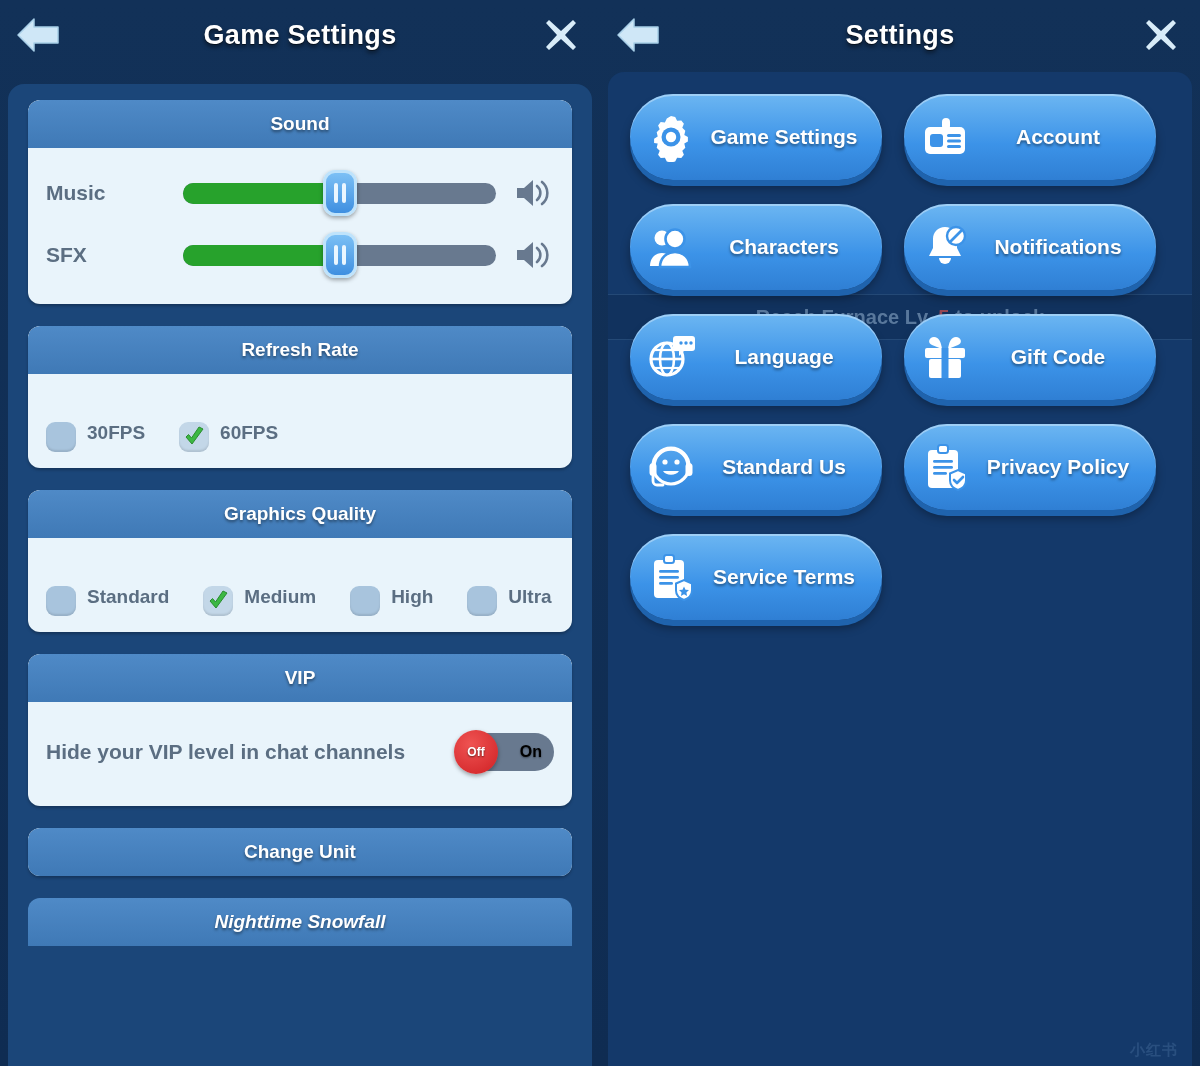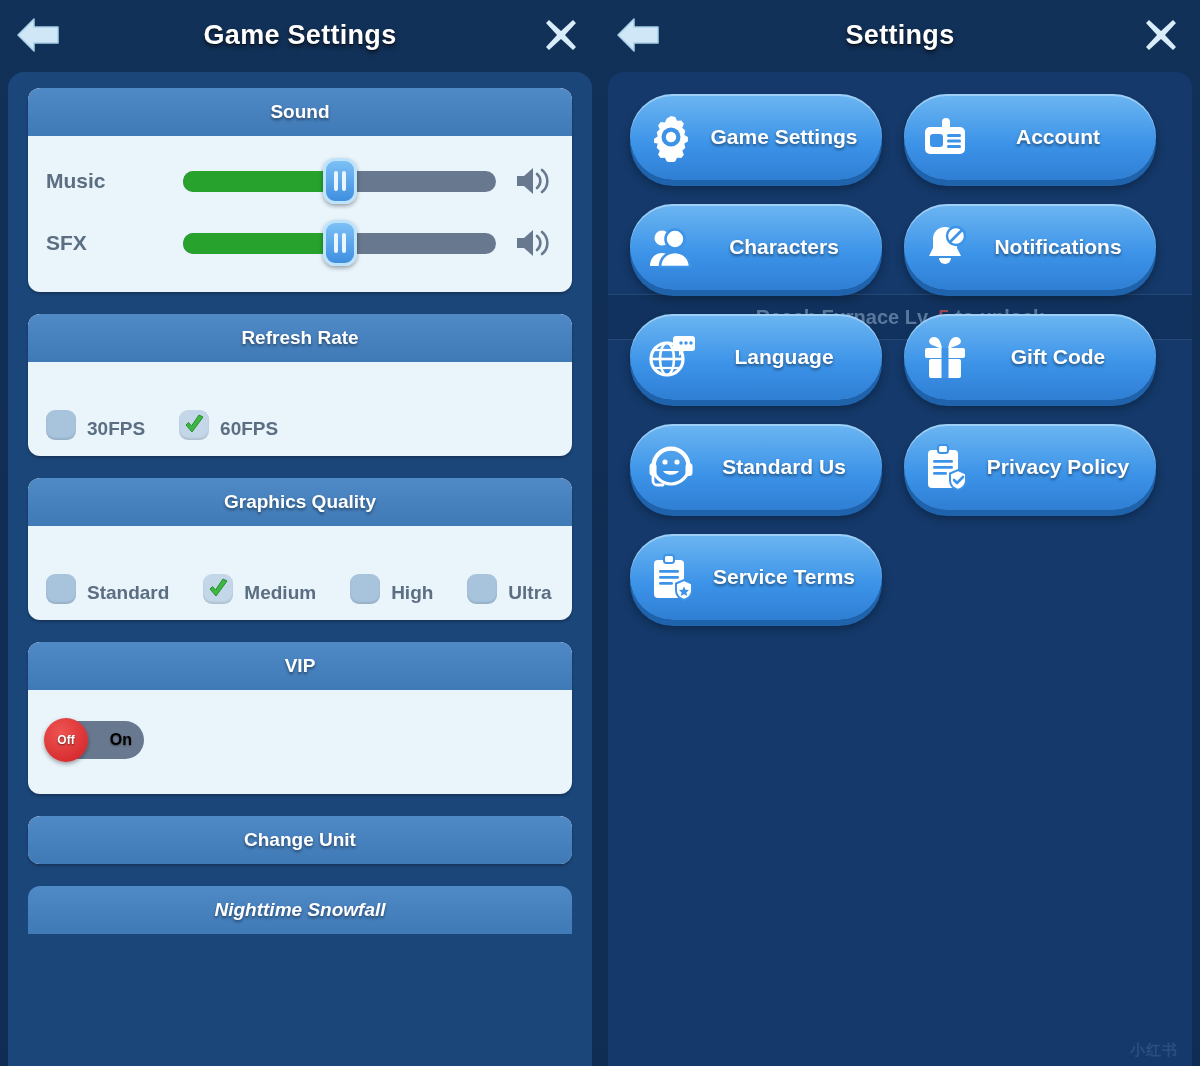--- a/index.html
+++ b/index.html
@@ -59,21 +59,21 @@
     top: 50%;
     transform: translateY(-50%);
     width: 38px;
     height: 38px;
     cursor: pointer;
   }
 
   
   .left-body {
     position: absolute;
-    top: 72px;
+    top: 84px;
     left: 8px;
     width: 584px;
     bottom: 0;
     background: #1b4679;
     border-radius: 16px 16px 0 0;
     overflow: hidden;
     padding: 16px 20px 0 20px;
   }
 
   .card {
@@ -167,21 +167,21 @@
   }
 
   
   .opt-row {
     display: flex;
     align-items: center;
     height: 62px;
   }
   .opt {
     display: flex;
-    align-items: flex-end;
+    align-items: flex-start;
     cursor: pointer;
     margin-right: 34px;
     margin-top: 36px;
   }
   .opt-box {
     width: 30px;
     height: 30px;
     border-radius: 9px;
     background: #a8c4dd;
     box-shadow: inset 0 -2px 2px rgba(0,0,0,.10);
@@ -483,20 +483,21 @@
           </div>
         </div>
       </div>
 
       <div class="card">
         <div class="card-head">
           <span>VIP</span>
         </div>
         <div class="card-body">
           <div class="toggle-row">
+            <div class="toggle-text">Hide your VIP level in chat channels</div>
             <div class="switch">
               <div class="side-label right">On</div>
               <div class="knob red">Off</div>
             </div>
           </div>
         </div>
       </div>
 
       <div class="card">
         <div class="card-head">

